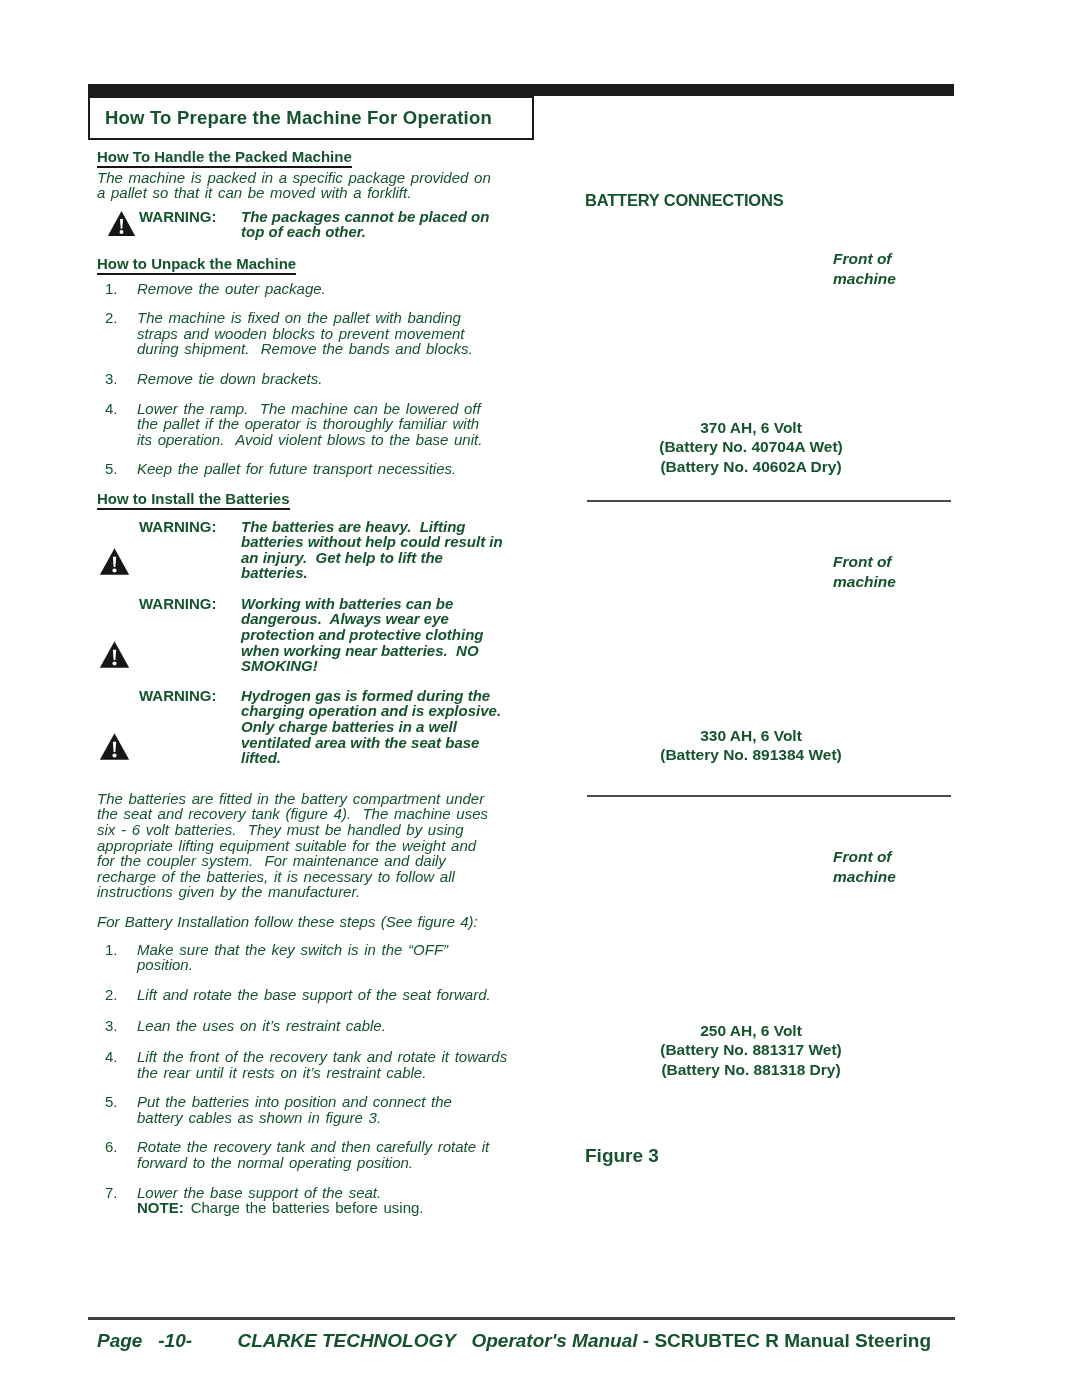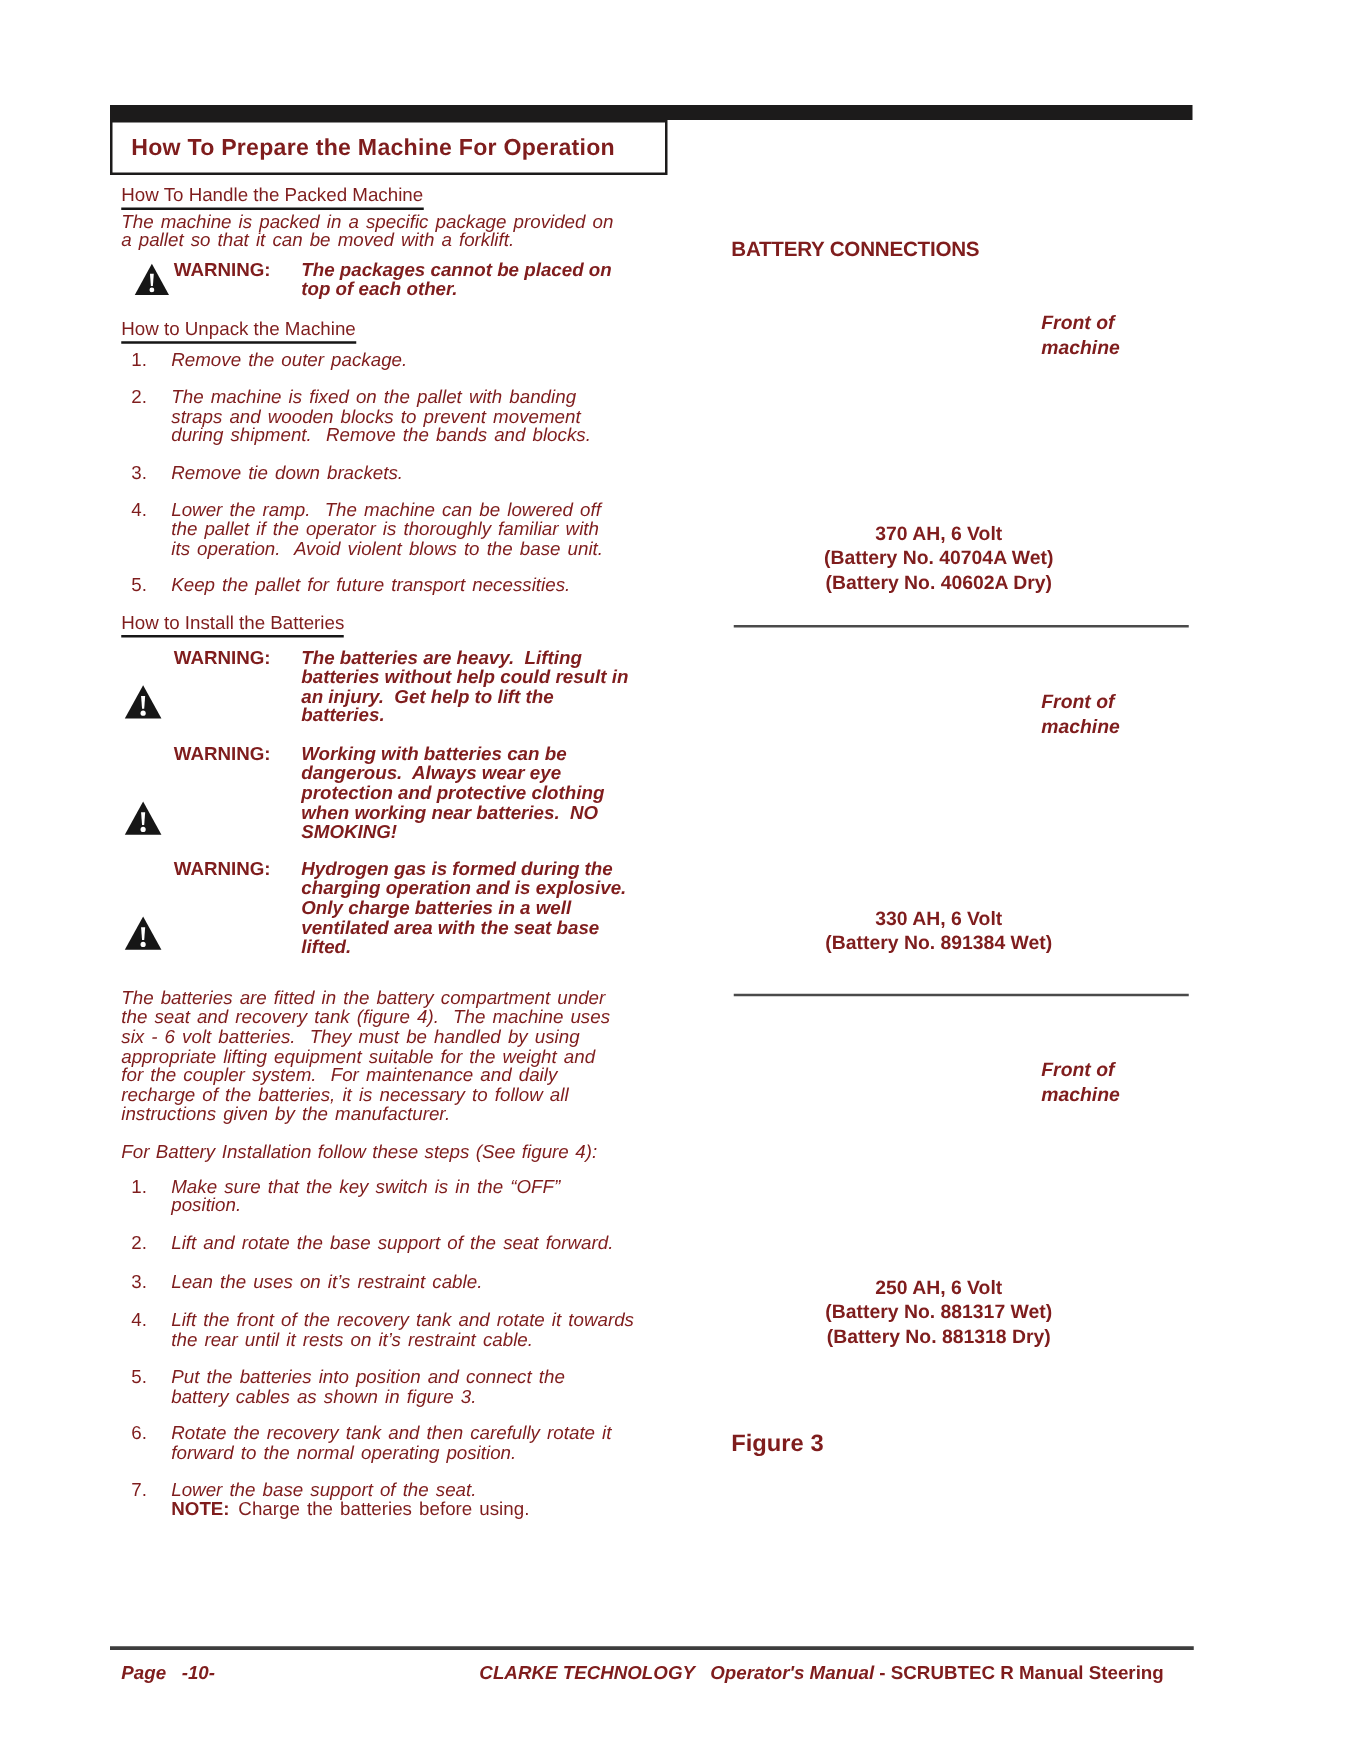--- a/index.html
+++ b/index.html
@@ -1,21 +1,21 @@
 <!DOCTYPE html>
 <html><head>
 <meta charset="utf-8">
 <style>
   html,body{margin:0;padding:0;background:#ffffff;}
   .page{
     position:relative;
     width:1080px;height:1397px;
     background:#ffffff;
     font-family:"Liberation Sans","DejaVu Sans",sans-serif;
-    color:#7f1d1d;
+    color:#14532d;
     overflow:hidden;
   }
   .pre{white-space:pre-wrap;font-style:italic;}
 
   
   .topbar{
     position:absolute;left:88px;top:84px;width:866px;height:12px;
     background:#1c1b1b;
   }
   .titlebox{
@@ -26,21 +26,21 @@
   }
   .titlebox .t{
     font-size:18.5px;font-weight:bold;padding-left:15px;letter-spacing:.2px;
   }
 
   
   .leftcol{
     position:absolute;left:97px;top:149px;width:424px;
     font-size:15px;line-height:15.6px;
   }
-  .h-u{font-weight:normal;margin:0 0 1px 0;}
+  .h-u{font-weight:bold;margin:0 0 1px 0;}
   .h-u .ul{display:inline-block;border-bottom:2px solid #161616;padding-bottom:1px;}
   .bodytext{margin-top:2px;word-spacing:1.5px;}
 
   .warn{display:flex;margin-top:8px;}
   .warn .icon-cell{width:42px;flex:none;display:flex;}
   .warn .icon-cell.top{align-items:flex-start;}
   .warn .icon-cell.bottom{align-items:flex-end;padding-bottom:5px;}
   .warn .icon-cell.top svg{margin-left:10px;margin-top:1px;}
   .warn .icon-cell.bottom svg{margin-left:2px;}
   .warn .wlabel{width:102px;flex:none;font-weight:bold;}
@@ -82,21 +82,21 @@
   .figcap{left:0;width:100%;top:1145px;text-align:left;font-size:19px;}
 
   
   .footrule{
     position:absolute;left:88px;top:1317px;width:867px;height:0;
     border-top:3px solid #3d3d3d;
   }
   .footer{
     position:absolute;left:88px;top:1330px;width:867px;
     display:flex;justify-content:space-between;
-    font-size:15px;font-weight:bold;
+    font-size:19px;font-weight:bold;
     padding:0;box-sizing:border-box;
   }
   .footer .fpage{font-style:italic;padding-left:9px;white-space:pre;}
   .footer .fright{padding-right:24px;white-space:pre;}
   .footer .fright .it{font-style:italic;}
 
   .wicon{display:block;}
 </style>
 </head>
 <body>

